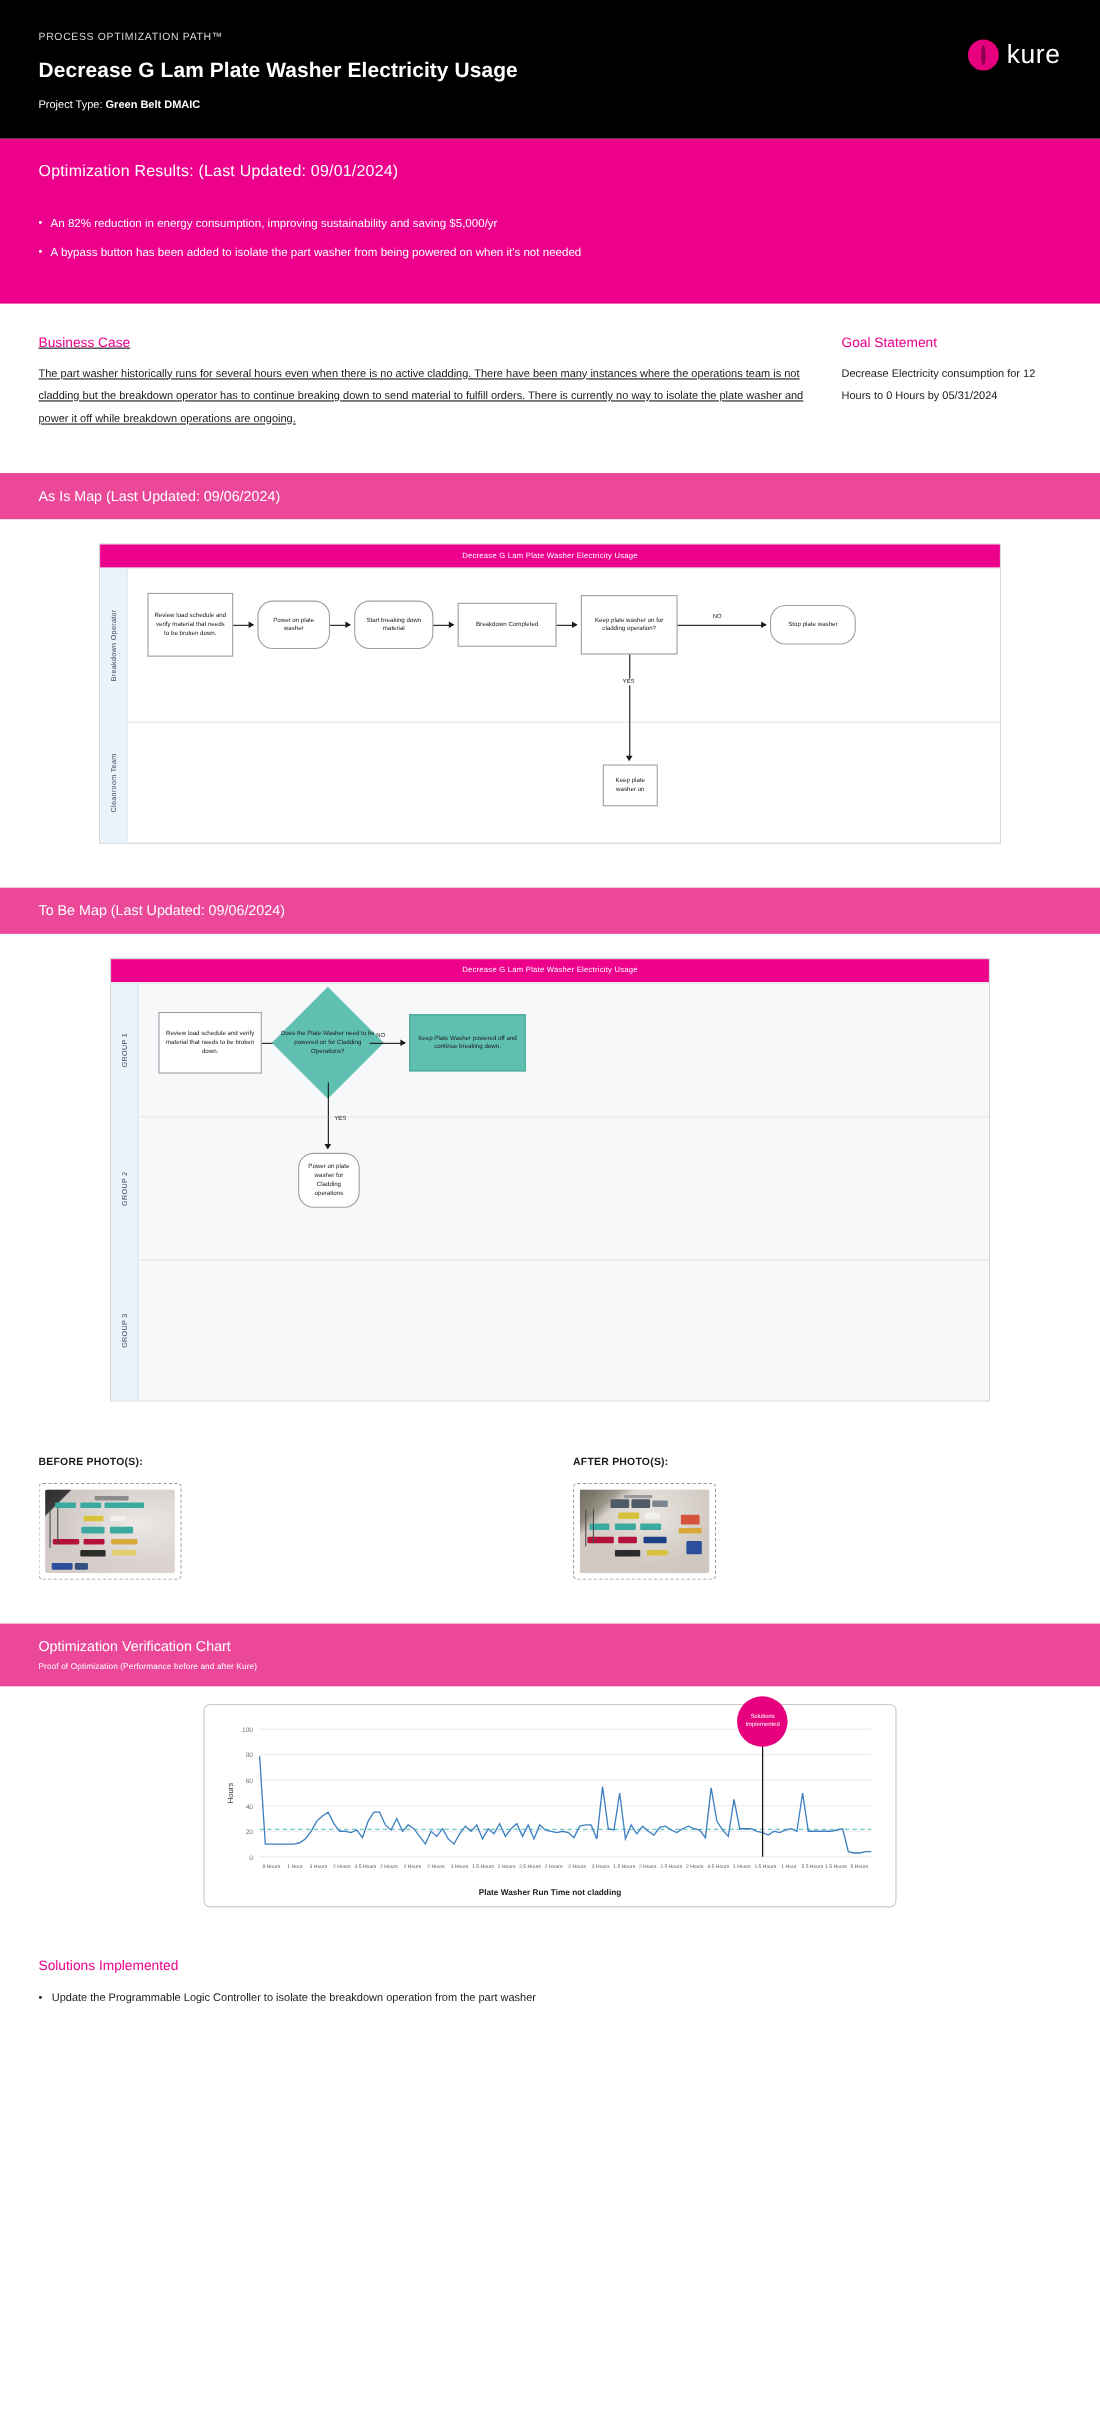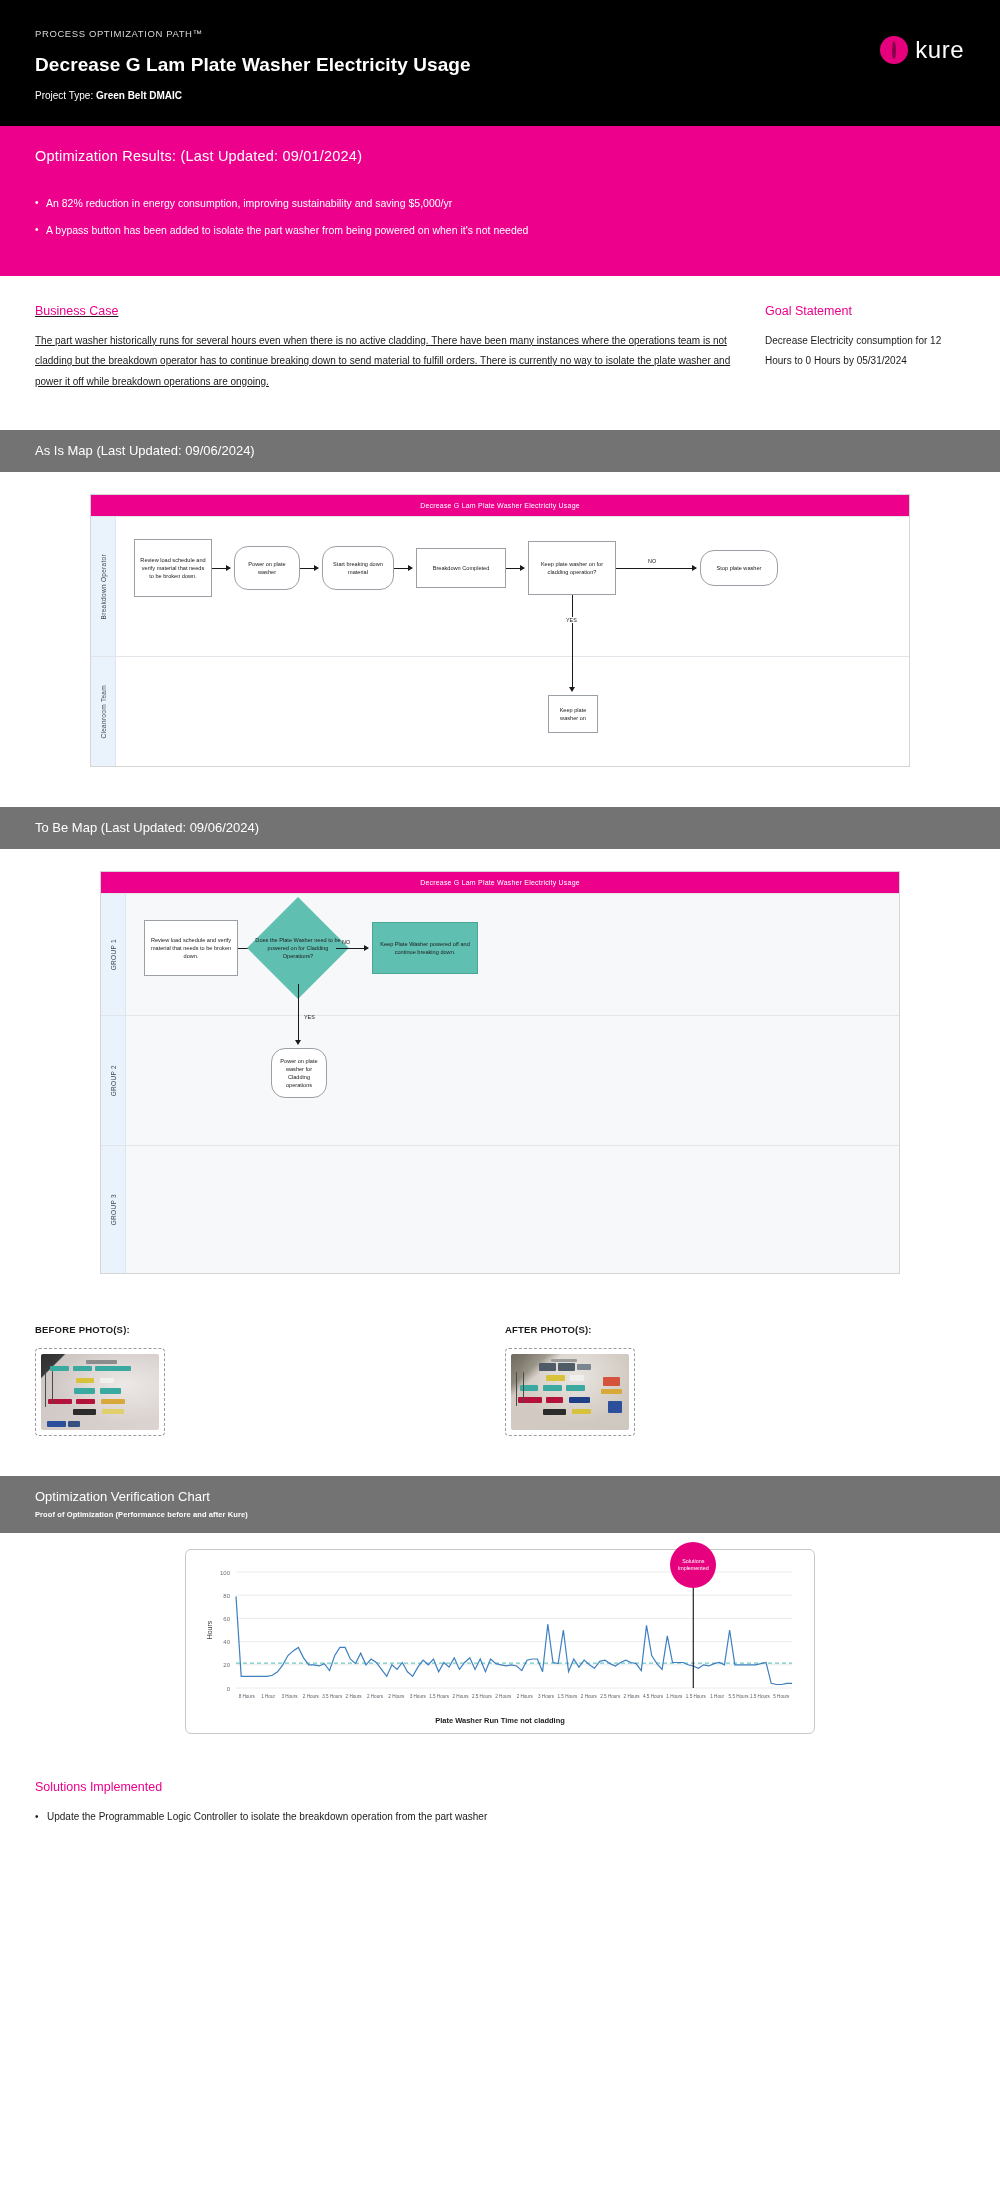--- a/index.html
+++ b/index.html
@@ -82,31 +82,31 @@
     padding-left: 11px;
     position: relative;
   }
   .pink-band li::before {
     content: "•";
     position: absolute; left: 0; top: -1px;
     font-size: 10px;
   }
 
   .section-bar {
-    background: #737373;
+    background: #ec4899;
     color: #ffffff;
     padding: 13px 35px 14px 35px;
     font-size: 13px;
     font-weight: 400;
   }
   .section-bar .sub {
     display: block;
     font-size: 7.5px;
     margin-top: 6px;
-    font-weight: 700;
+    font-weight: 400;
     letter-spacing: .1px;
   }
 
   
   .twocol {
     display: flex;
     padding: 28px 35px 38px 35px;
     gap: 30px;
   }
   .twocol .left { flex: 0 0 700px; text-decoration: underline; }
@@ -211,21 +211,21 @@
     font-size: 5.4px;
     color: #202124;
     background: #ffffff;
     padding: 0 2px;
   }
 
   
   .photos {
     display: flex;
     padding: 10px 35px 40px 35px;
-    gap: 0;
+    gap: 16px;
   }
   .photo-col { flex: 0 0 470px; }
   .photo-label {
     font-size: 9.5px;
     font-weight: 700;
     letter-spacing: .2px;
     margin-bottom: 13px;
   }
   .photo-box {
     width: 130px; height: 88px;

